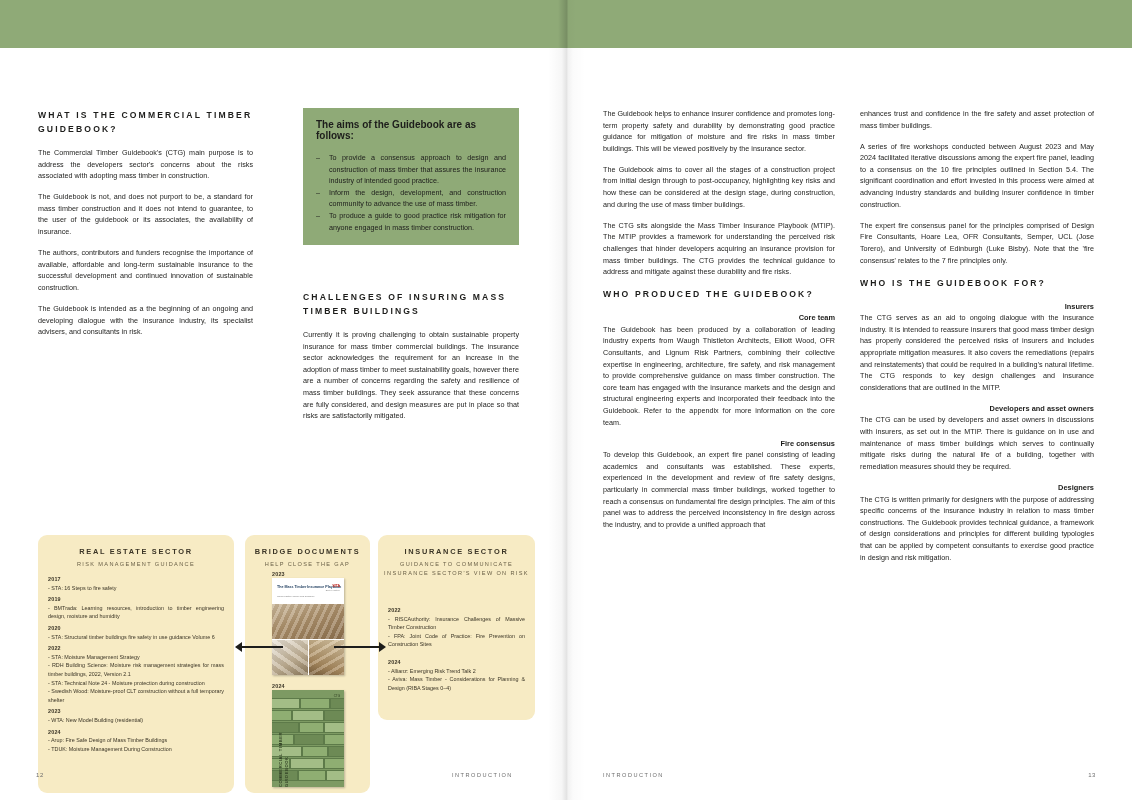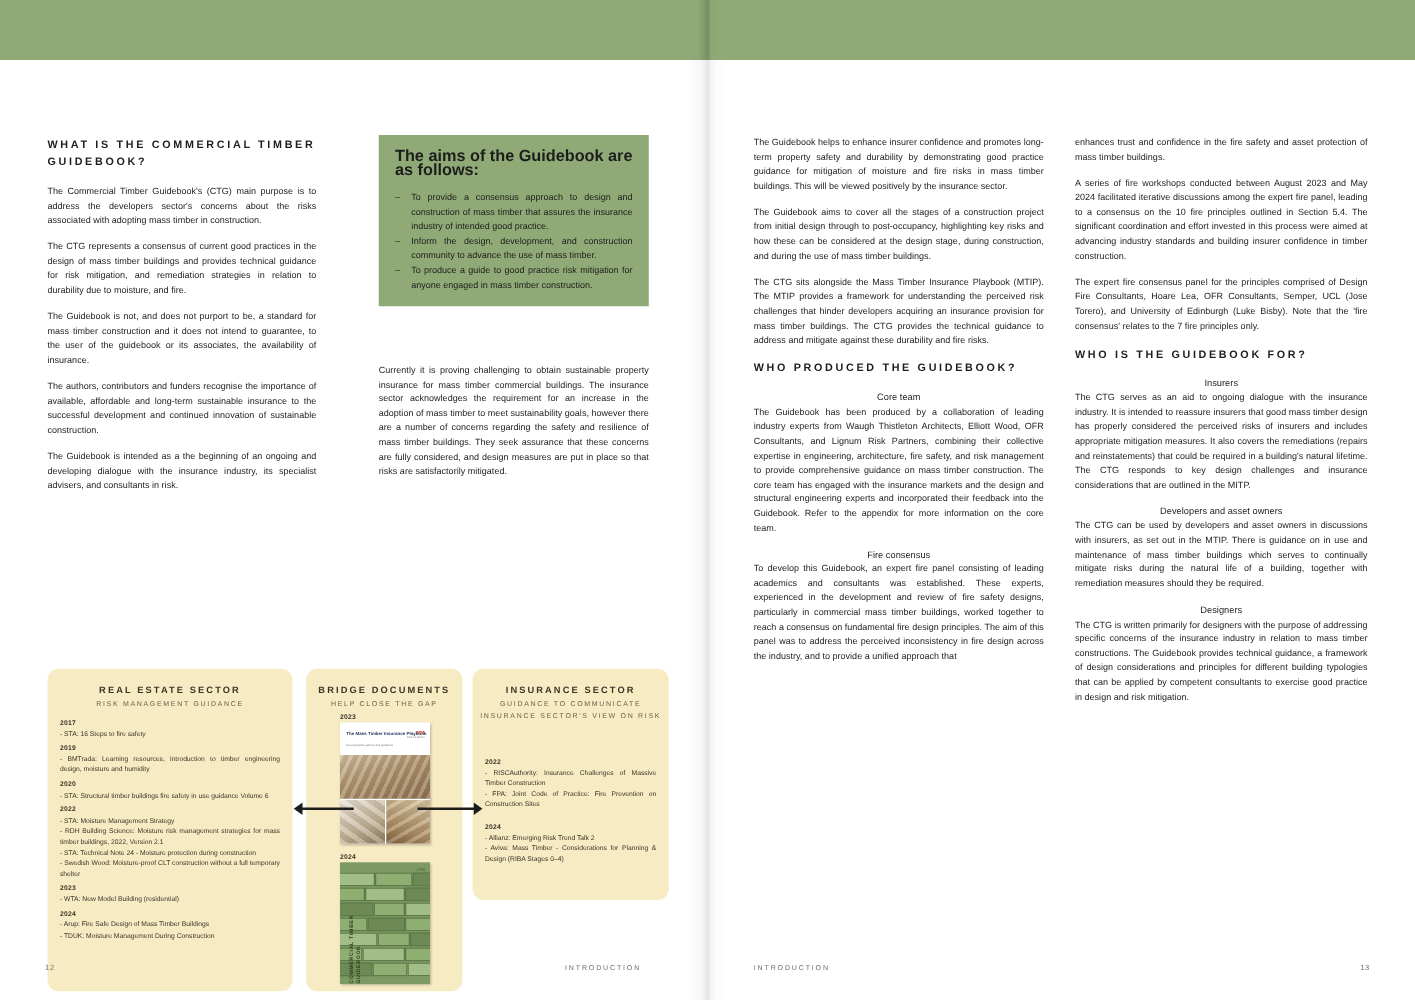--- a/index.html
+++ b/index.html
@@ -58,37 +58,37 @@
     font-size: 8.6px;
     font-weight: bold;
     letter-spacing: 2.15px;
     line-height: 14px;
     color: #1d1d1b;
     margin-bottom: 11px;
     text-align: left;
   }
   h3.sub {
     font-size: 7.4px;
-    font-weight: normal;
+    font-weight: bold;
     line-height: 11.6px;
     color: #1d1d1b;
     margin-bottom: 0px;
-    text-align: center;
+    text-align: right;
   }
 
   
   .aims-box {
     position: absolute;
     left: 303px; top: 108px;
     width: 216px;
     background: #8faa77;
     padding: 11px 13px 12px 13px;
   }
   .aims-title {
-    font-size: 13px; font-weight: bold; color: #1d1d1b;
+    font-size: 10px; font-weight: bold; color: #1d1d1b;
     line-height: 11px; margin-bottom: 11px;
   }
   .aims-list { list-style: none; }
   .aims-list li {
     position: relative;
     padding-left: 13px;
     font-size: 7.2px;
     line-height: 11.6px;
     color: #1d1d1b;
     text-align: justify;
@@ -239,21 +239,20 @@
 
   <div class="top-band">
     <div class="gutter-shade"></div>
   </div>
 
   <div class="page page-left">
 
     <div class="col" style="left:38px; top:60px; width:215px;">
       <h2 class="sec">WHAT IS THE COMMERCIAL TIMBER GUIDEBOOK?</h2>
       <p>The Commercial Timber Guidebook's (CTG) main purpose is to address the developers sector's concerns about the risks associated with adopting mass timber in construction.</p>
-      <p>The CTG represents a consensus of current good practices in the design of mass timber buildings and provides technical guidance for risk mitigation, and remediation strategies in relation to durability due to moisture, and fire.</p>
       <p>The Guidebook is not, and does not purport to be, a standard for mass timber construction and it does not intend to guarantee, to the user of the guidebook or its associates, the availability of insurance.</p>
       <p>The authors, contributors and funders recognise the importance of available, affordable and long-term sustainable insurance to the successful development and continued innovation of sustainable construction.</p>
       <p>The Guidebook is intended as a the beginning of an ongoing and developing dialogue with the insurance industry, its specialist advisers, and consultants in risk.</p>
     </div>
 
     <div class="aims-box" style="top:60px;">
       <div class="aims-title">The aims of the Guidebook are as follows:</div>
       <ul class="aims-list">
         <li>
           <span class="dash">–</span>
@@ -264,20 +263,21 @@
           <span>Inform the design, development, and construction community to advance the use of mass timber.</span>
         </li>
         <li>
           <span class="dash">–</span>
           <span>To produce a guide to good practice risk mitigation for anyone engaged in mass timber construction.</span>
         </li>
       </ul>
     </div>
 
     <div class="col" style="left:303px; top:242px; width:216px;">
+      <h2 class="sec">CHALLENGES OF INSURING MASS TIMBER BUILDINGS</h2>
       <p>Currently it is proving challenging to obtain sustainable property insurance for mass timber commercial buildings. The insurance sector acknowledges the requirement for an increase in the adoption of mass timber to meet sustainability goals, however there are a number of concerns regarding the safety and resilience of mass timber buildings. They seek assurance that these concerns are fully considered, and design measures are put in place so that risks are satisfactorily mitigated.</p>
     </div>
 
     <div class="diagram">
 
       <div class="panel panel-left">
         <div class="panel-title">REAL ESTATE SECTOR</div>
         <div class="panel-subtitle">RISK MANAGEMENT GUIDANCE</div>
         <div class="entries">
           <span class="yr">2017</span>

